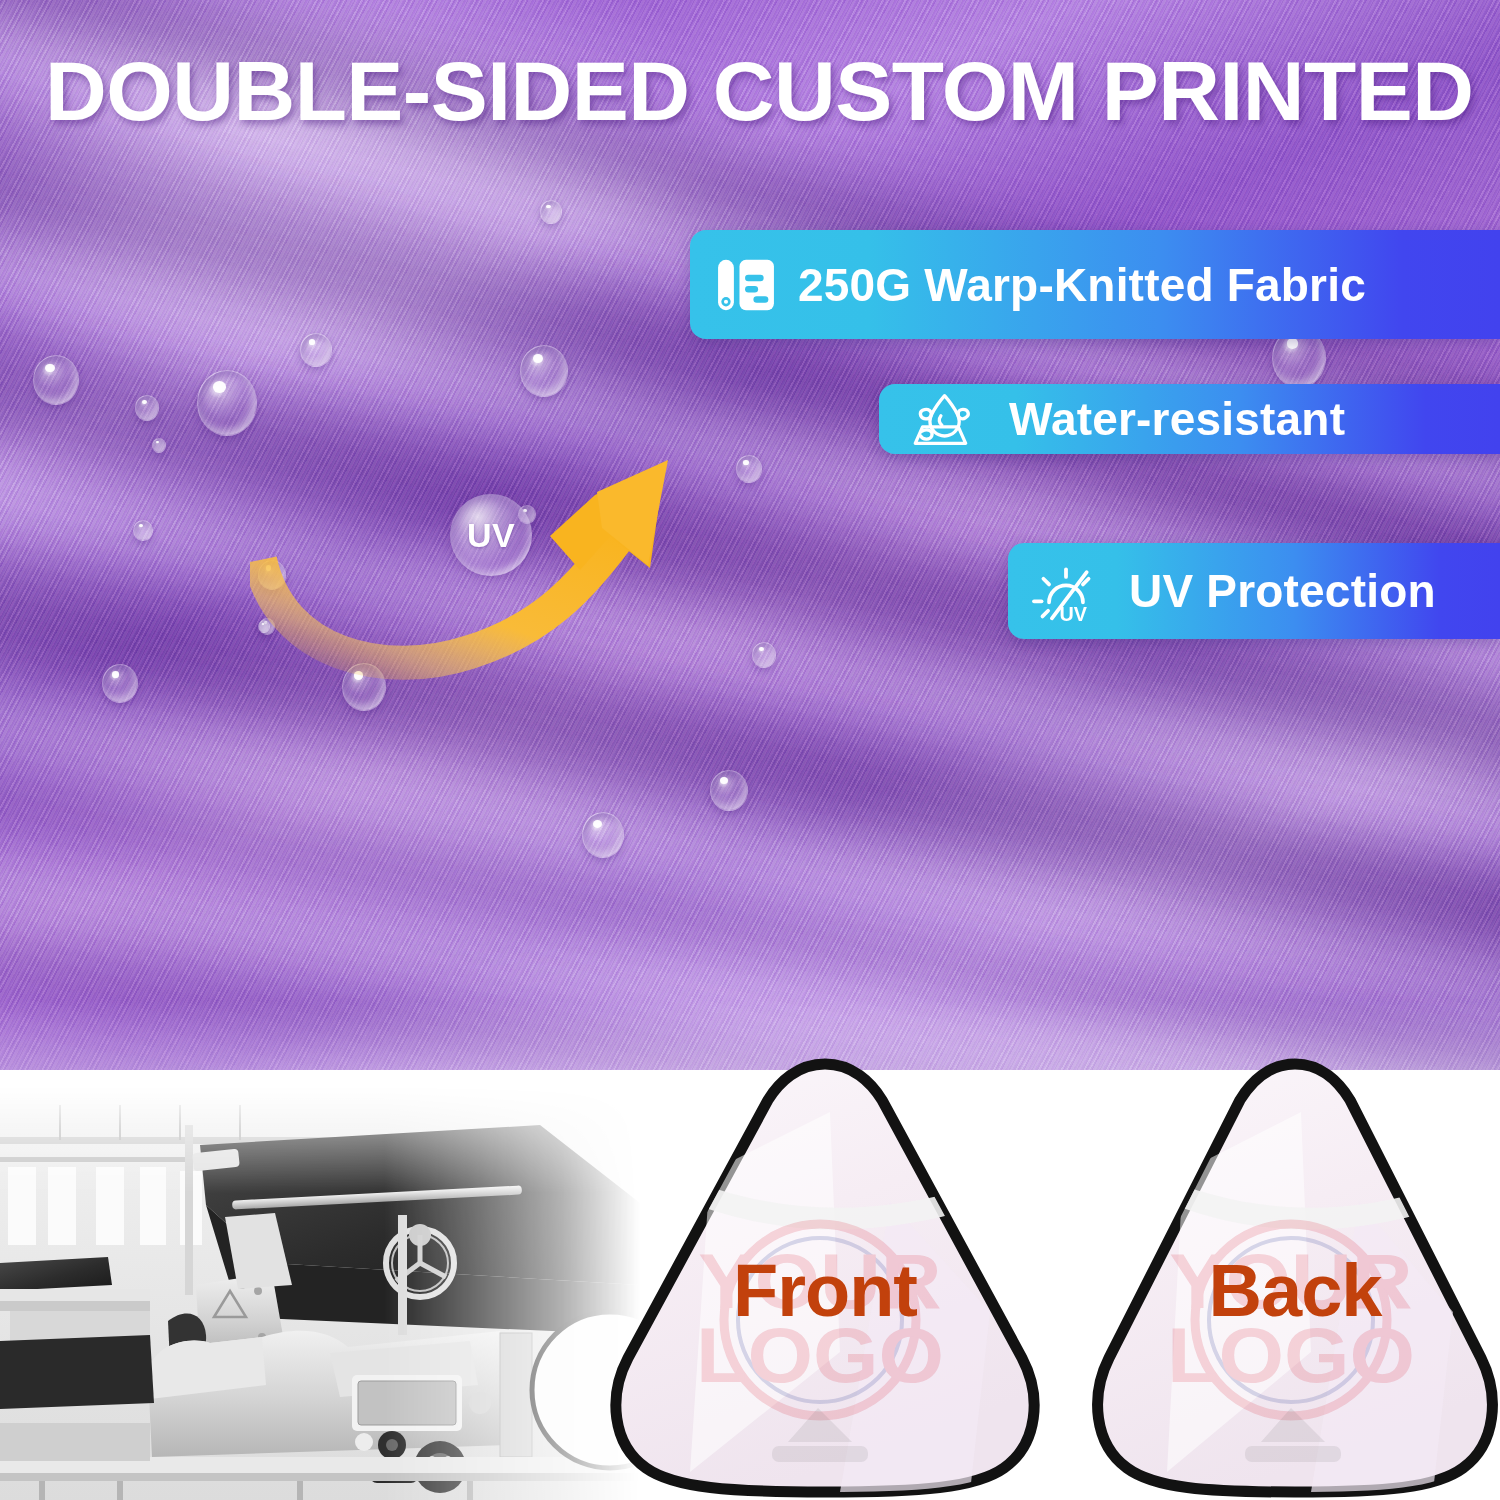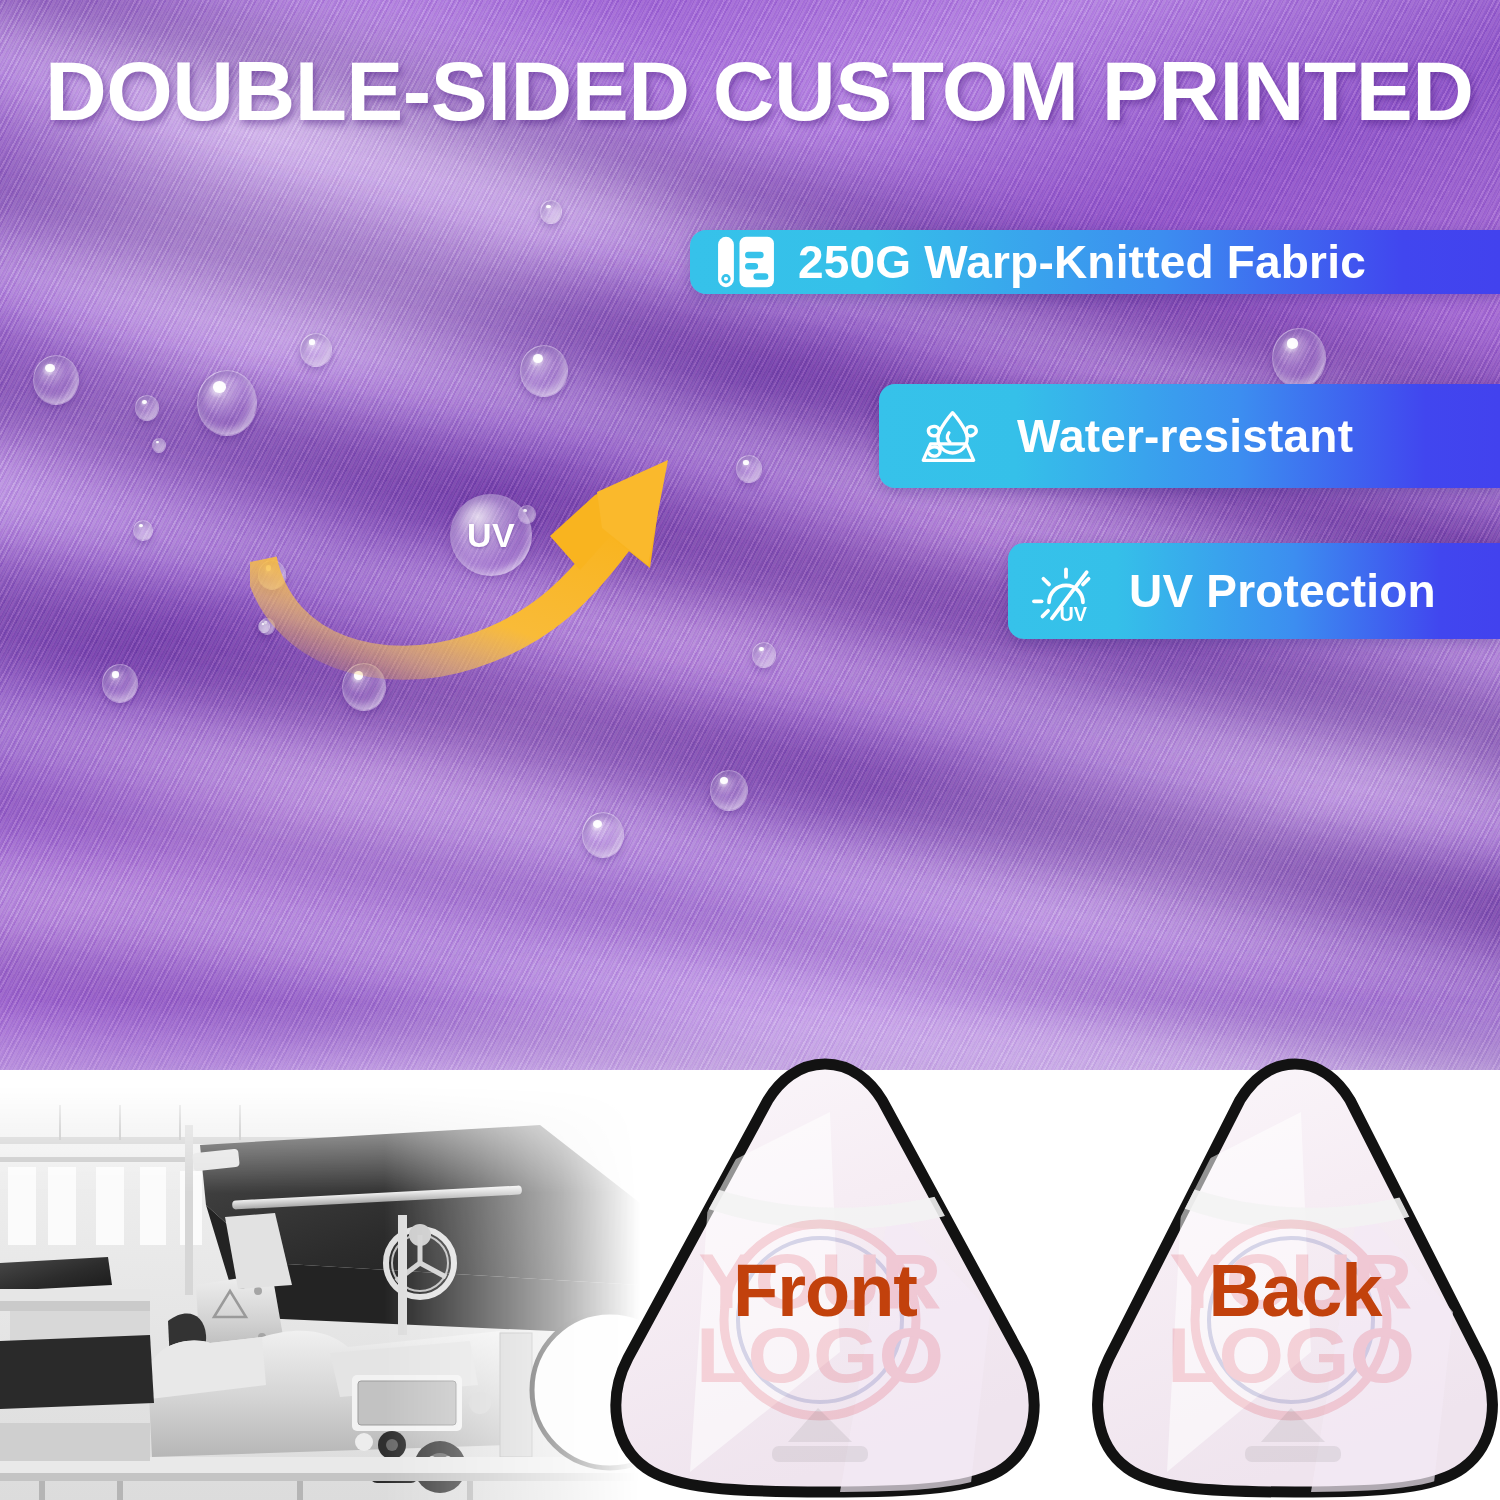--- a/index.html
+++ b/index.html
@@ -51,23 +51,23 @@
      transform:scaleX(1.03);transform-origin:left center;
      text-shadow:3px 4px 7px rgba(70,24,124,.45);white-space:nowrap;}
 
   
   .badge{position:absolute;right:0;display:flex;align-items:center;
      border-radius:16px 0 0 16px;
      background:linear-gradient(90deg,#36c2ea 0%,#35c0e9 22%,#3c8ef0 58%,#4146ef 88%,#4242ee 100%);
      box-shadow:0 4px 14px rgba(46,30,110,.28);}
   .badge .b-icon{flex:0 0 auto;display:flex;align-items:center;justify-content:center;}
   .badge .b-label{color:#fff;font-weight:700;letter-spacing:.2px;white-space:nowrap;}
-  #badge-fabric{top:230px;height:64px;left:690px;padding-left:26px;}
+  #badge-fabric{top:230px;height:109px;left:690px;padding-left:26px;}
   #badge-fabric .b-label{font-size:46px;margin-left:22px;padding-right:40px;}
-  #badge-water{top:384px;height:104px;left:879px;padding-left:36px;}
+  #badge-water{top:384px;height:70px;left:879px;padding-left:28px;}
   #badge-water .b-label{font-size:46px;margin-left:36px;padding-right:46px;}
   #badge-uv{top:543px;height:96px;left:1008px;padding-left:22px;}
   #badge-uv .b-label{font-size:46px;margin-left:27px;padding-right:40px;}
 
   
   .uvarrow{position:absolute;left:250px;top:440px;width:470px;height:250px;}
   .uvbubble{position:absolute;left:450px;top:494px;width:82px;height:82px;border-radius:50%;
      background:radial-gradient(circle at 34% 28%, rgba(255,255,255,.78) 0%, rgba(245,238,255,.42) 30%, rgba(170,124,214,.30) 70%, rgba(255,255,255,.45) 100%);
      box-shadow:inset -3px -4px 9px rgba(255,255,255,.5), inset 3px 4px 8px rgba(86,40,142,.28), 0 2px 8px rgba(70,26,125,.25);
      display:flex;align-items:center;justify-content:center;}

